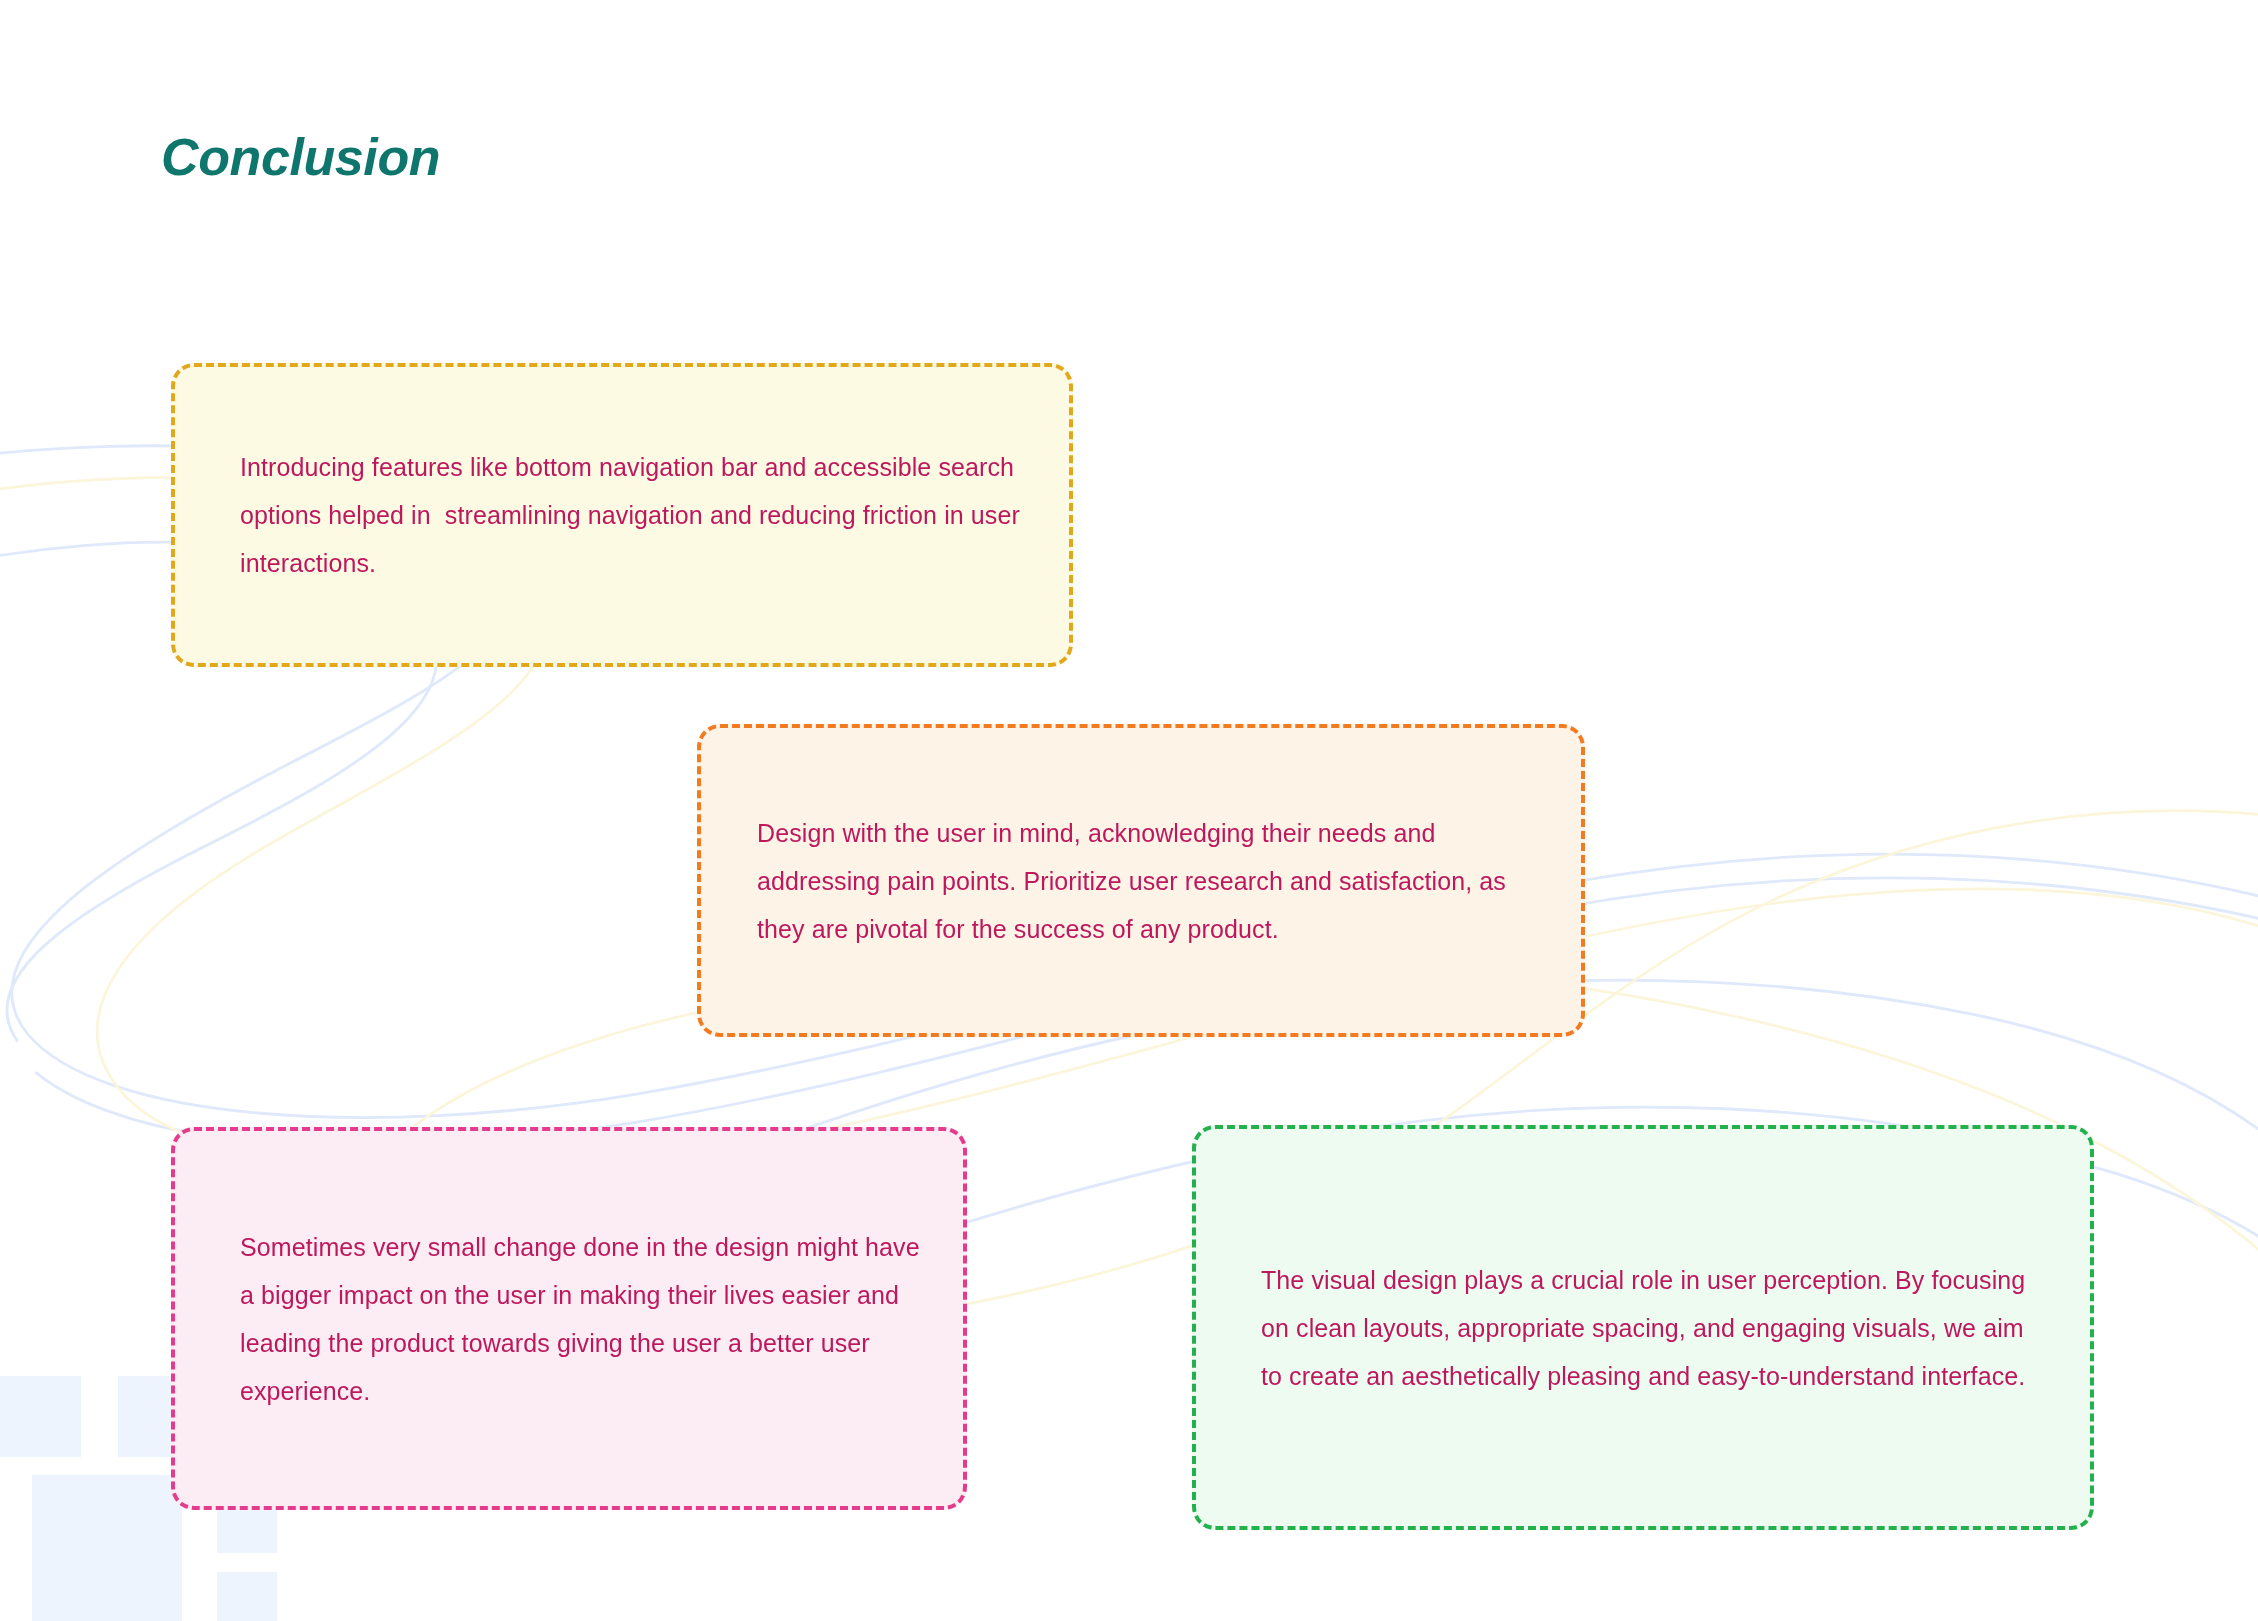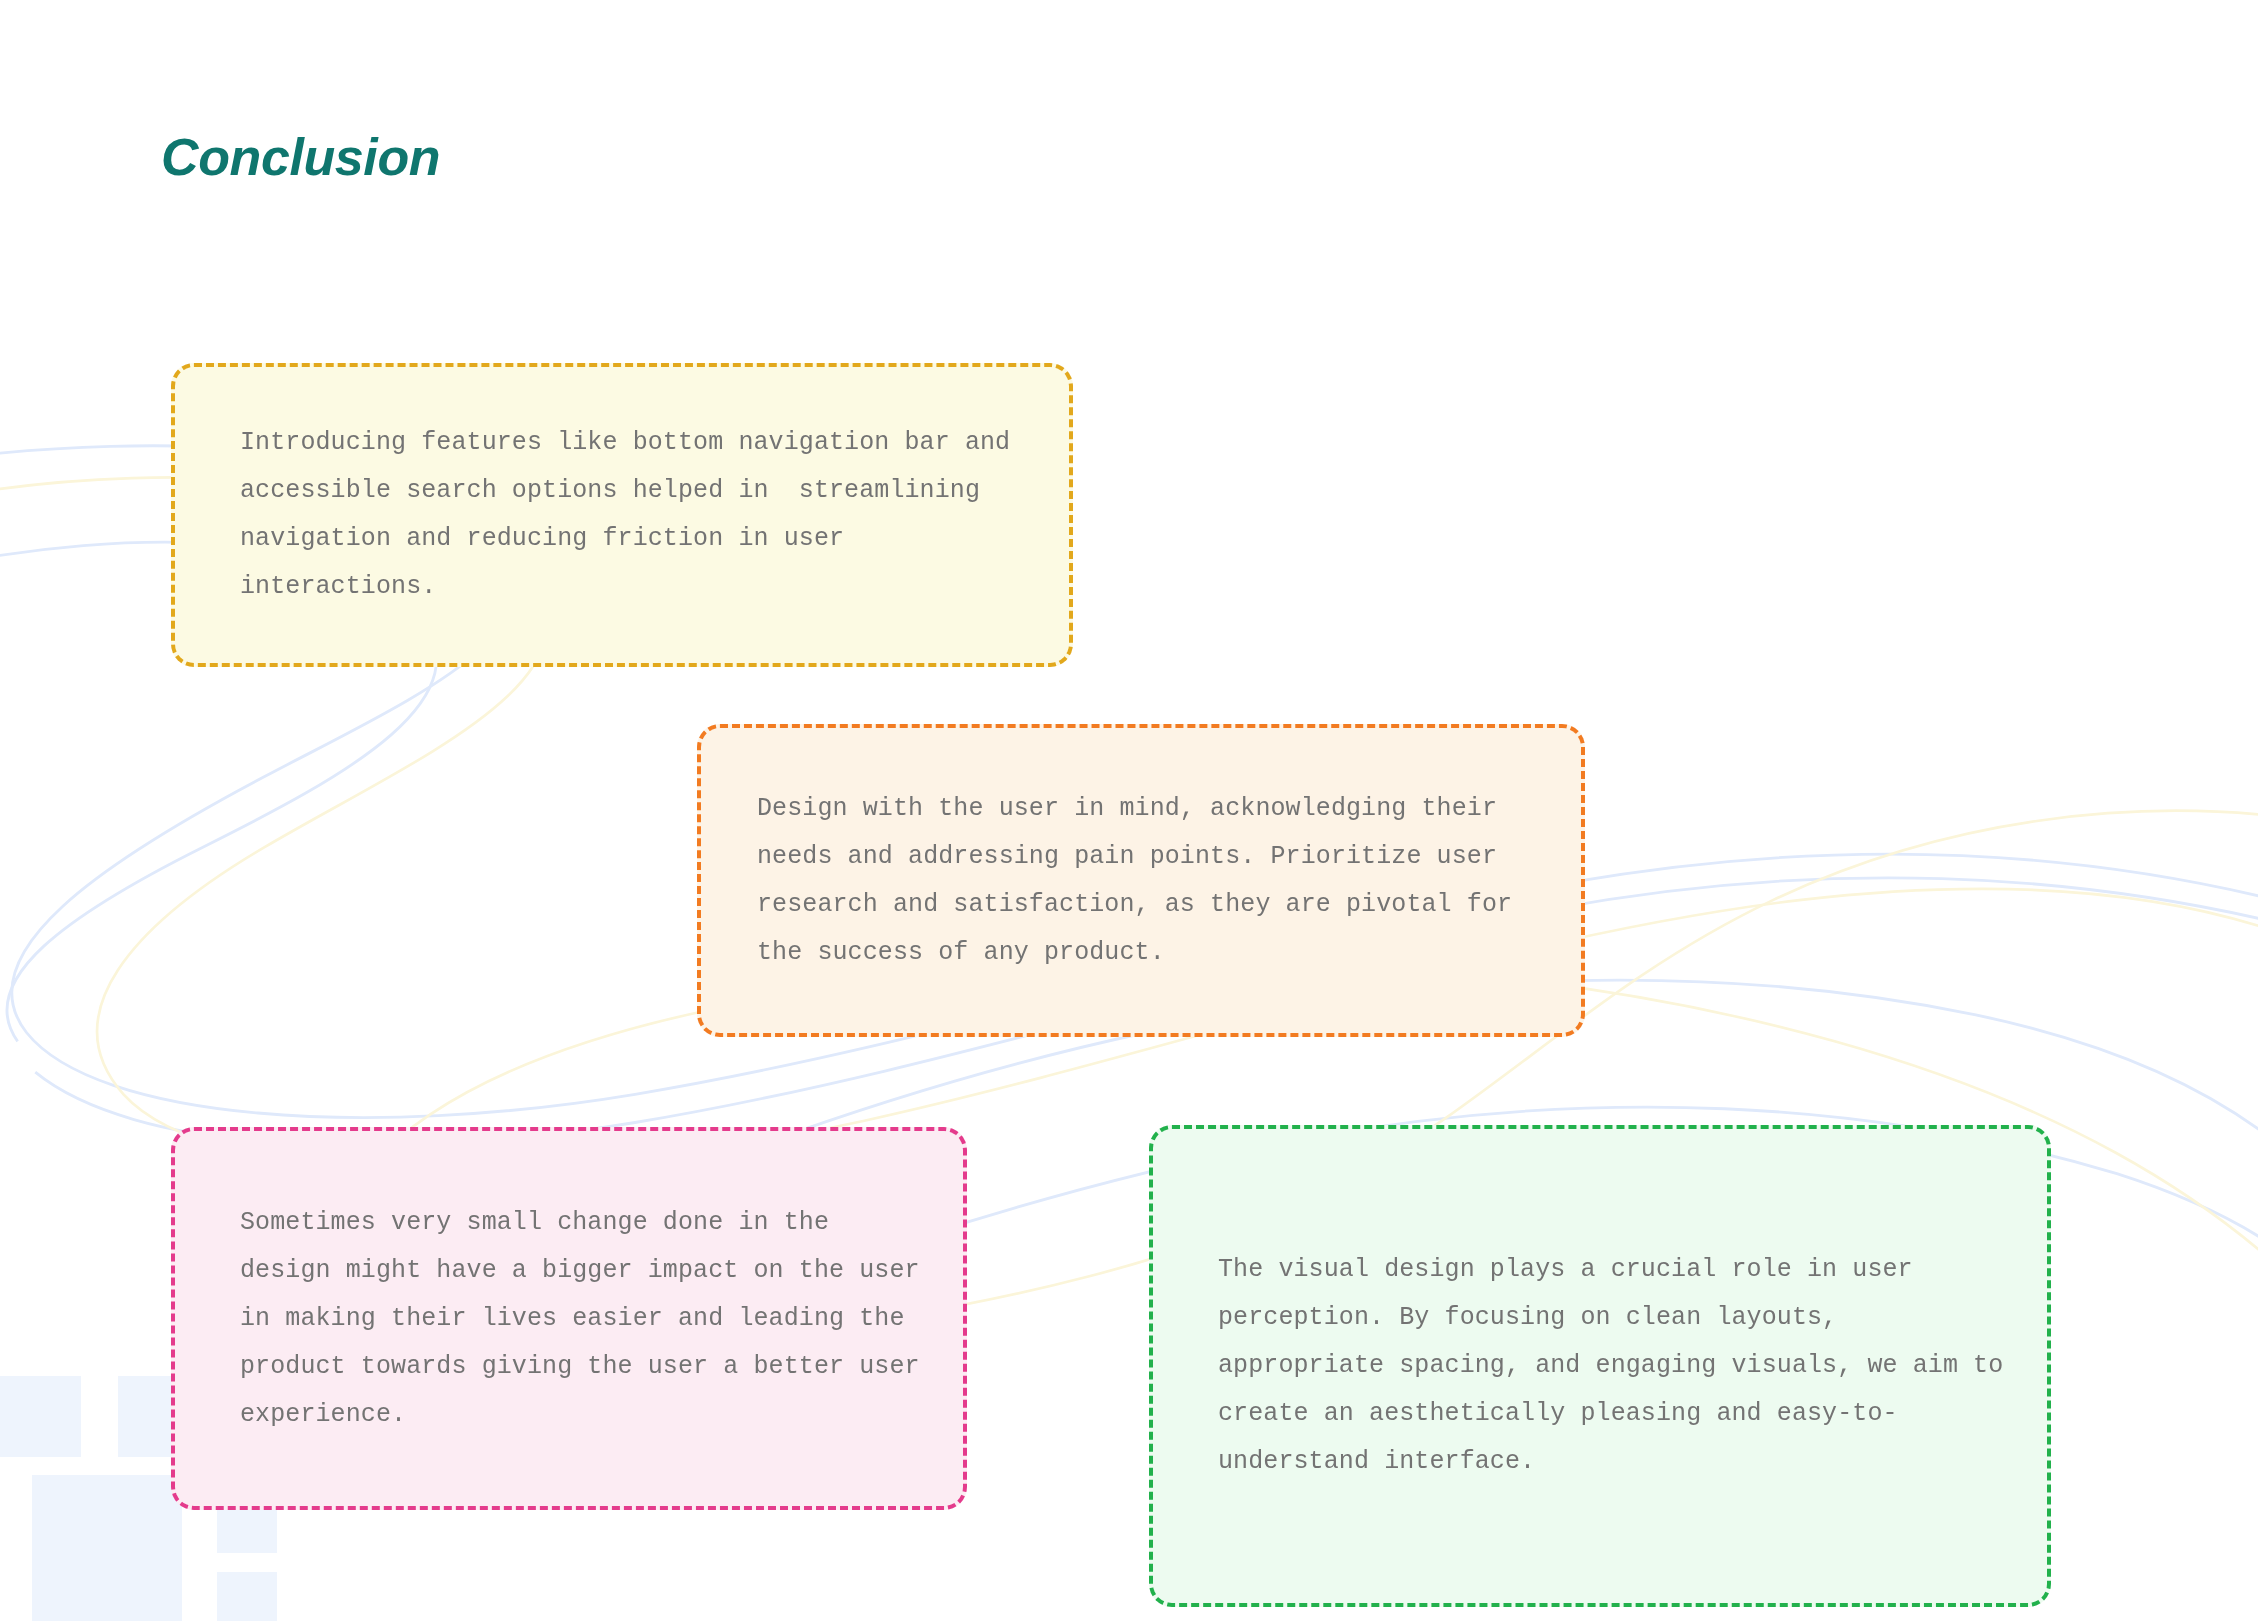--- a/index.html
+++ b/index.html
@@ -56,32 +56,31 @@
     border-style: dashed;
     border-width: 4.4px;
     border-radius: 23px;
     display: flex;
     align-items: center;
   }
 
   .card-text {
     font-size: 25px;
     line-height: 48px;
-    color: #737373;
+    color: #be185d;
     letter-spacing: 0.1px;
     white-space: pre-wrap;
-    font-family: Liberation Mono, monospace;
   }
 
   
   #card-yellow  { left: 171px;  top: 363px;  width: 902px; height: 304px; }
   #card-purple  { left: 1147px; top: 363px;  width: 902px; height: 304px; }
   #card-orange  { left: 697px;  top: 724px;  width: 888px; height: 313px; }
   #card-pink    { left: 171px;  top: 1127px; width: 796px; height: 383px; }
-  #card-green   { left: 1149px; top: 1125px; width: 902px; height: 482px; }
+  #card-green   { left: 1192px; top: 1125px; width: 902px; height: 405px; }
 
   #card-yellow .card-text { padding: 0 39px 0 65px; }
   #card-purple .card-text { padding: 0 39px 0 65px; }
   #card-orange .card-text { padding: 0 39px 0 56px; }
   #card-pink   .card-text { padding: 0 39px 0 65px; }
   #card-green  .card-text { padding: 0 39px 0 65px; }
 </style>
 </head>
 <body>
 

